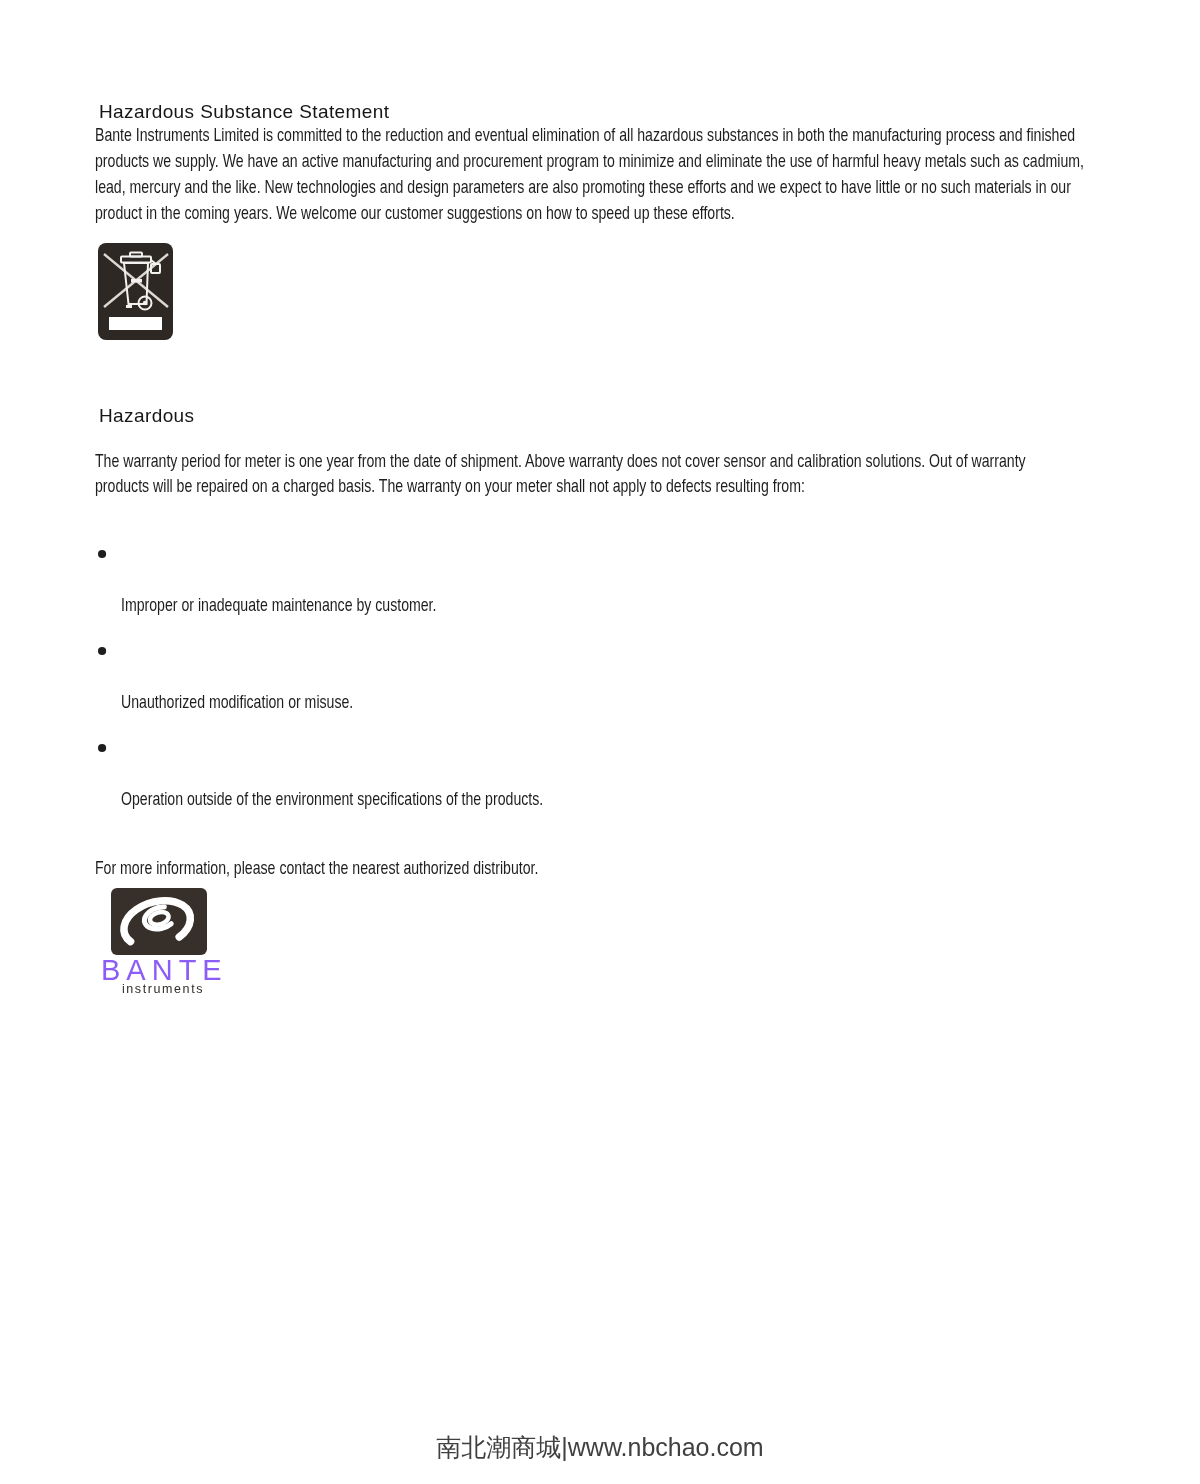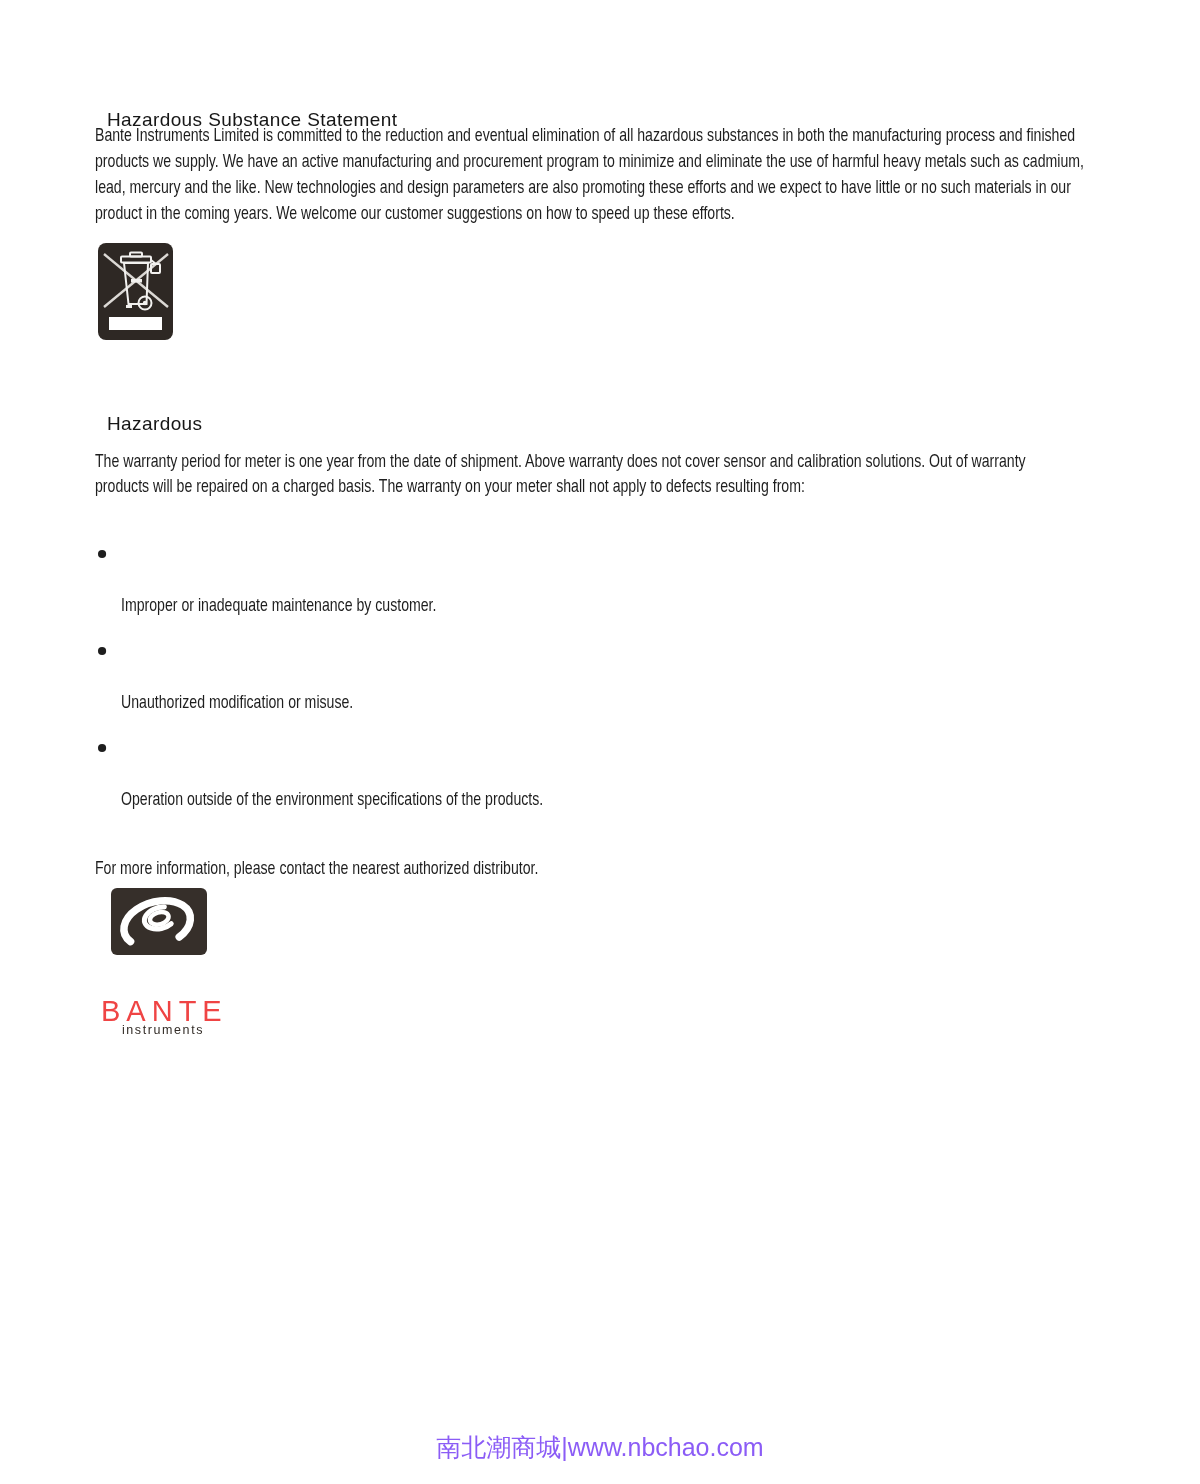--- a/index.html
+++ b/index.html
@@ -10,21 +10,21 @@
     position: relative;
     overflow: hidden;
     font-family: "Liberation Sans", sans-serif;
     color: #1e1e1e;
   }
   .abs { position: absolute; }
 
   .heading {
     font-size: 19px; line-height: 22px;
     letter-spacing: 0.4px; font-weight: 400;
-    color: #161616; margin: 12px;
+    color: #161616; margin: 4px;
   }
   #hazard-heading { left: 95px; top: 97px; }
   #warranty-heading { left: 95px; top: 401px; }
 
   
   .cond {
     width: 1360px;
     transform: scaleX(0.743);
     transform-origin: 0 0;
     font-size: 19px;
@@ -43,32 +43,32 @@
     width: 11px; height: 8px; border-radius: 50%;
     background: #1e1e1e;
   }
 
   #weee { left: 98px; top: 243px; }
 
   #brand { left: 101px; top: 888px; width: 130px; }
   #brand svg { display: block; margin-left: 10px; }
   .wordmark {
     font-size: 29px; line-height: 30px; letter-spacing: 6px;
-    color: #ef4444; margin-top: 41px; white-space: nowrap;
+    color: #8b5cf6; white-space: nowrap;
   }
   .brand-sub {
     width: 124px; text-align: center;
     font-size: 12.5px; letter-spacing: 1.6px;
     color: #322c27; margin-top: -3px;
   }
 
   #footer {
     left: 0; top: 1431px; width: 1200px;
     text-align: center;
-    font-size: 25px; color: #8b5cf6;
+    font-size: 25px; color: #404040;
   }
 </style>
 </head>
 <body>
 
 <div>
 
   <h2 id="hazard-heading" class="abs heading">Hazardous Substance Statement</h2>
 
   <p id="hazard-body" class="abs cond">Bante Instruments Limited is committed to the reduction and eventual elimination of all hazardous substances in both the manufacturing process and finished

